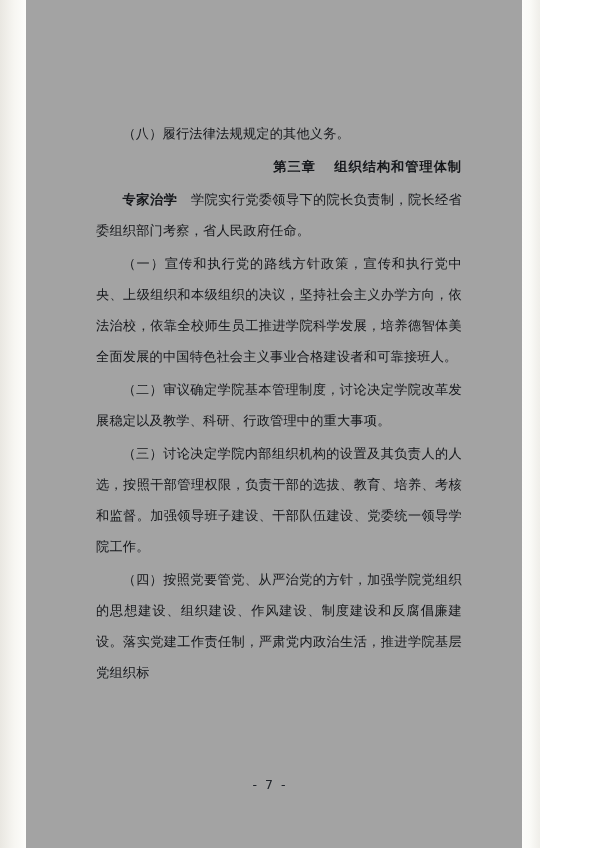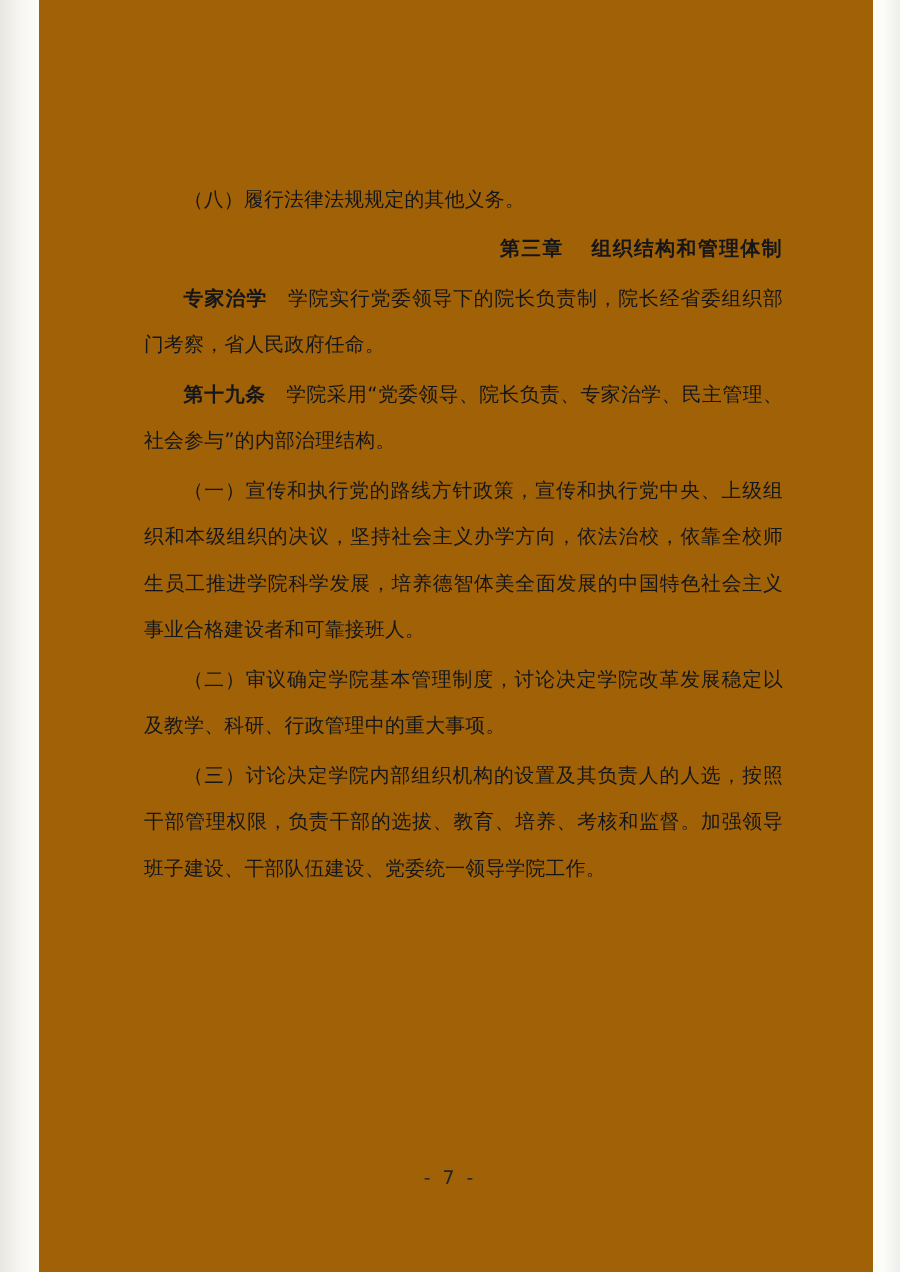--- a/index.html
+++ b/index.html
@@ -8,23 +8,23 @@
     background: #ffffff;
   }
   body {
     width: 600px;
     height: 848px;
     overflow: hidden;
     font-family: "DejaVu Sans", sans-serif;
   }
   .page {
     position: relative;
-    width: 600px;
+    width: 540px;
     height: 848px;
-    background: #a16207;
+    background: #a3a3a3;
     box-sizing: border-box;
   }
   
   .page::before {
     content: "";
     position: absolute;
     left: 0; top: 0; bottom: 0;
     width: 26px;
     background: linear-gradient(to right, #e9e7e1 0%, #f7f6f2 55%, #fdfdfb 100%);
     pointer-events: none;
@@ -86,27 +86,27 @@
 <div class="page">
 
   <div class="content">
 
     <p class="para">（八）履行法律法规规定的其他义务。</p>
 
     <p class="heading"><span>第三章</span><span class="hgap"></span><span>组织结构和管理体制</span></p>
 
     <p class="para"><span class="art">专家治学</span>　<span>学院实行党委领导下的院长负责制，院长经省委组织部门考察，省人民政府任命。</span></p>
 
-    <p class="para"><span class="art">第十九条</span>　<span>学院采用“党委领导、院长负责、专家治学、民主管理、社会参与”的内部治理结构。</span></p>
 
 
     <p class="para nested">（一）宣传和执行党的路线方针政策，宣传和执行党中央、上级组织和本级组织的决议，坚持社会主义办学方向，依法治校，依靠全校师生员工推进学院科学发展，培养德智体美全面发展的中国特色社会主义事业合格建设者和可靠接班人。</p>
 
     <p class="para nested">（二）审议确定学院基本管理制度，讨论决定学院改革发展稳定以及教学、科研、行政管理中的重大事项。</p>
 
     <p class="para nested">（三）讨论决定学院内部组织机构的设置及其负责人的人选，按照干部管理权限，负责干部的选拔、教育、培养、考核和监督。加强领导班子建设、干部队伍建设、党委统一领导学院工作。</p>
 
+    <p class="para nested">（四）按照党要管党、从严治党的方针，加强学院党组织的思想建设、组织建设、作风建设、制度建设和反腐倡廉建设。落实党建工作责任制，严肃党内政治生活，推进学院基层党组织标</p>
 
   </div>
 
   <div class="footer">- 7 -</div>
 
 </div>
 
 </body></html>

